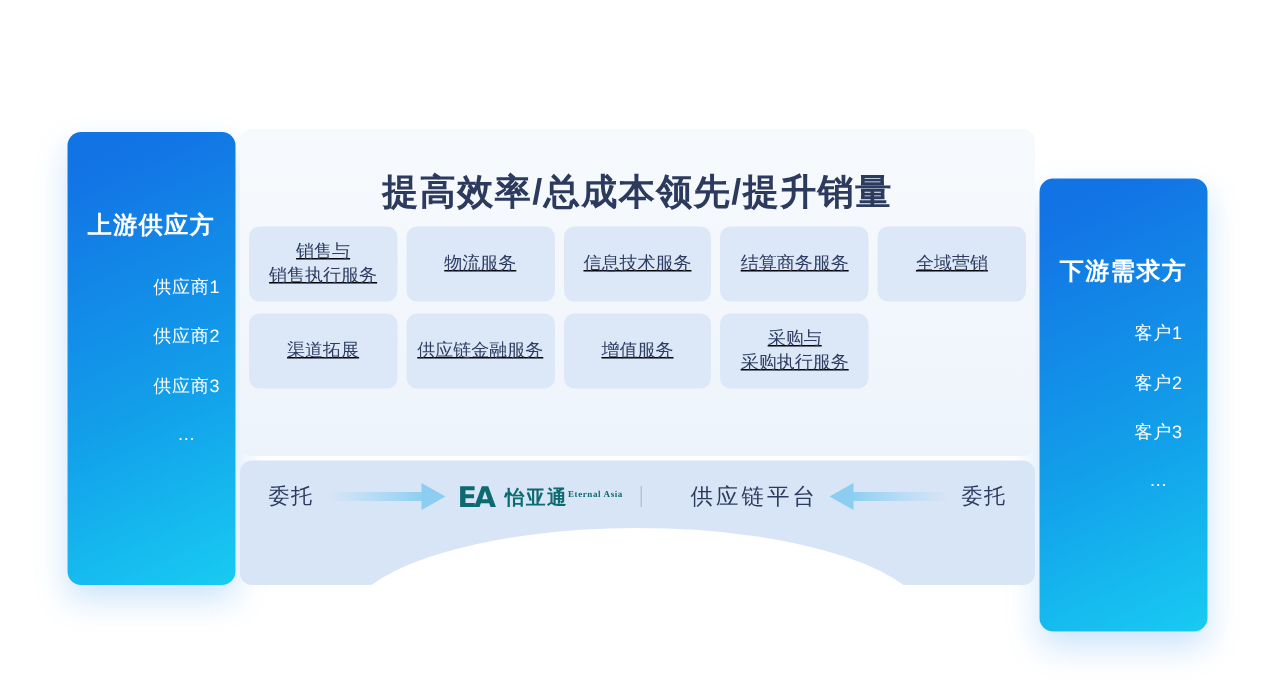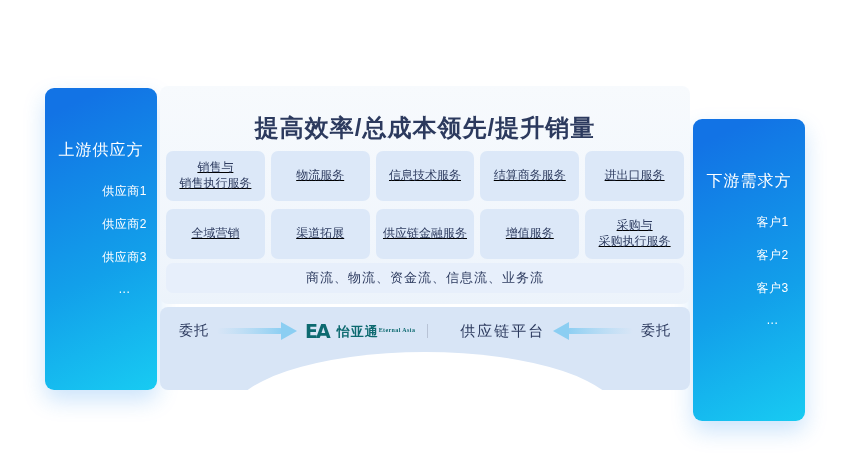--- a/index.html
+++ b/index.html
@@ -14,21 +14,21 @@
   .side-panel {
     position: absolute; top: 88px; width: 112px; height: 302px;
     border-radius: 9px;
     background: linear-gradient(155deg, #1273e5 8%, #12a0ea 60%, #18cbf2 100%);
     color: #ffffff; text-align: center;
     box-shadow: 0 10px 22px rgba(23, 130, 235, 0.22);
   }
   .side-panel.left  { left: 45px; }
   .side-panel.right { left: 693px; margin-top: 31px; }
   .side-panel .panel-title {
-    margin-top: 52px; font-size: 16px; font-weight: normal; letter-spacing: 1px;
+    margin-top: 52px; font-size: 16px; font-weight: bold; letter-spacing: 1px;
   }
   .side-panel ul { list-style: none; margin-top: 22px; }
   .side-panel li { font-size: 12px; margin-bottom: 16px; letter-spacing: 0.5px; padding-left: 47px; }
 
   
   .center-main {
     position: absolute; left: 160px; top: 86px; width: 530px; height: 218px;
     background: linear-gradient(180deg, #f7fafd 0%, #f1f6fc 70%, #ecf3fb 100%);
     border-radius: 8px;
   }
@@ -106,29 +106,27 @@
   </div>
 
   <div class="center-main">
     <div class="diagram-title">提高效率/总成本领先/提升销量</div>
     <div class="services-grid">
       <div class="service-box">销售与
 销售执行服务</div>
       <div class="service-box">物流服务</div>
       <div class="service-box">信息技术服务</div>
       <div class="service-box">结算商务服务</div>
-      <div class="service-box">进出口服务</div>
       <div class="service-box">全域营销</div>
       <div class="service-box">渠道拓展</div>
       <div class="service-box">供应链金融服务</div>
       <div class="service-box">增值服务</div>
       <div class="service-box">采购与
 采购执行服务</div>
     </div>
-    <div class="flows-bar">商流、物流、资金流、信息流、业务流</div>
   </div>
 
   <div class="commission-strip">
     <div class="arc-decoration"></div>
     <div class="strip-row">
 
       <span class="commission-label">委托</span>
 
       <svg class="arrow-svg" width="80" height="18" viewBox="0 0 80 18">
         <defs>

